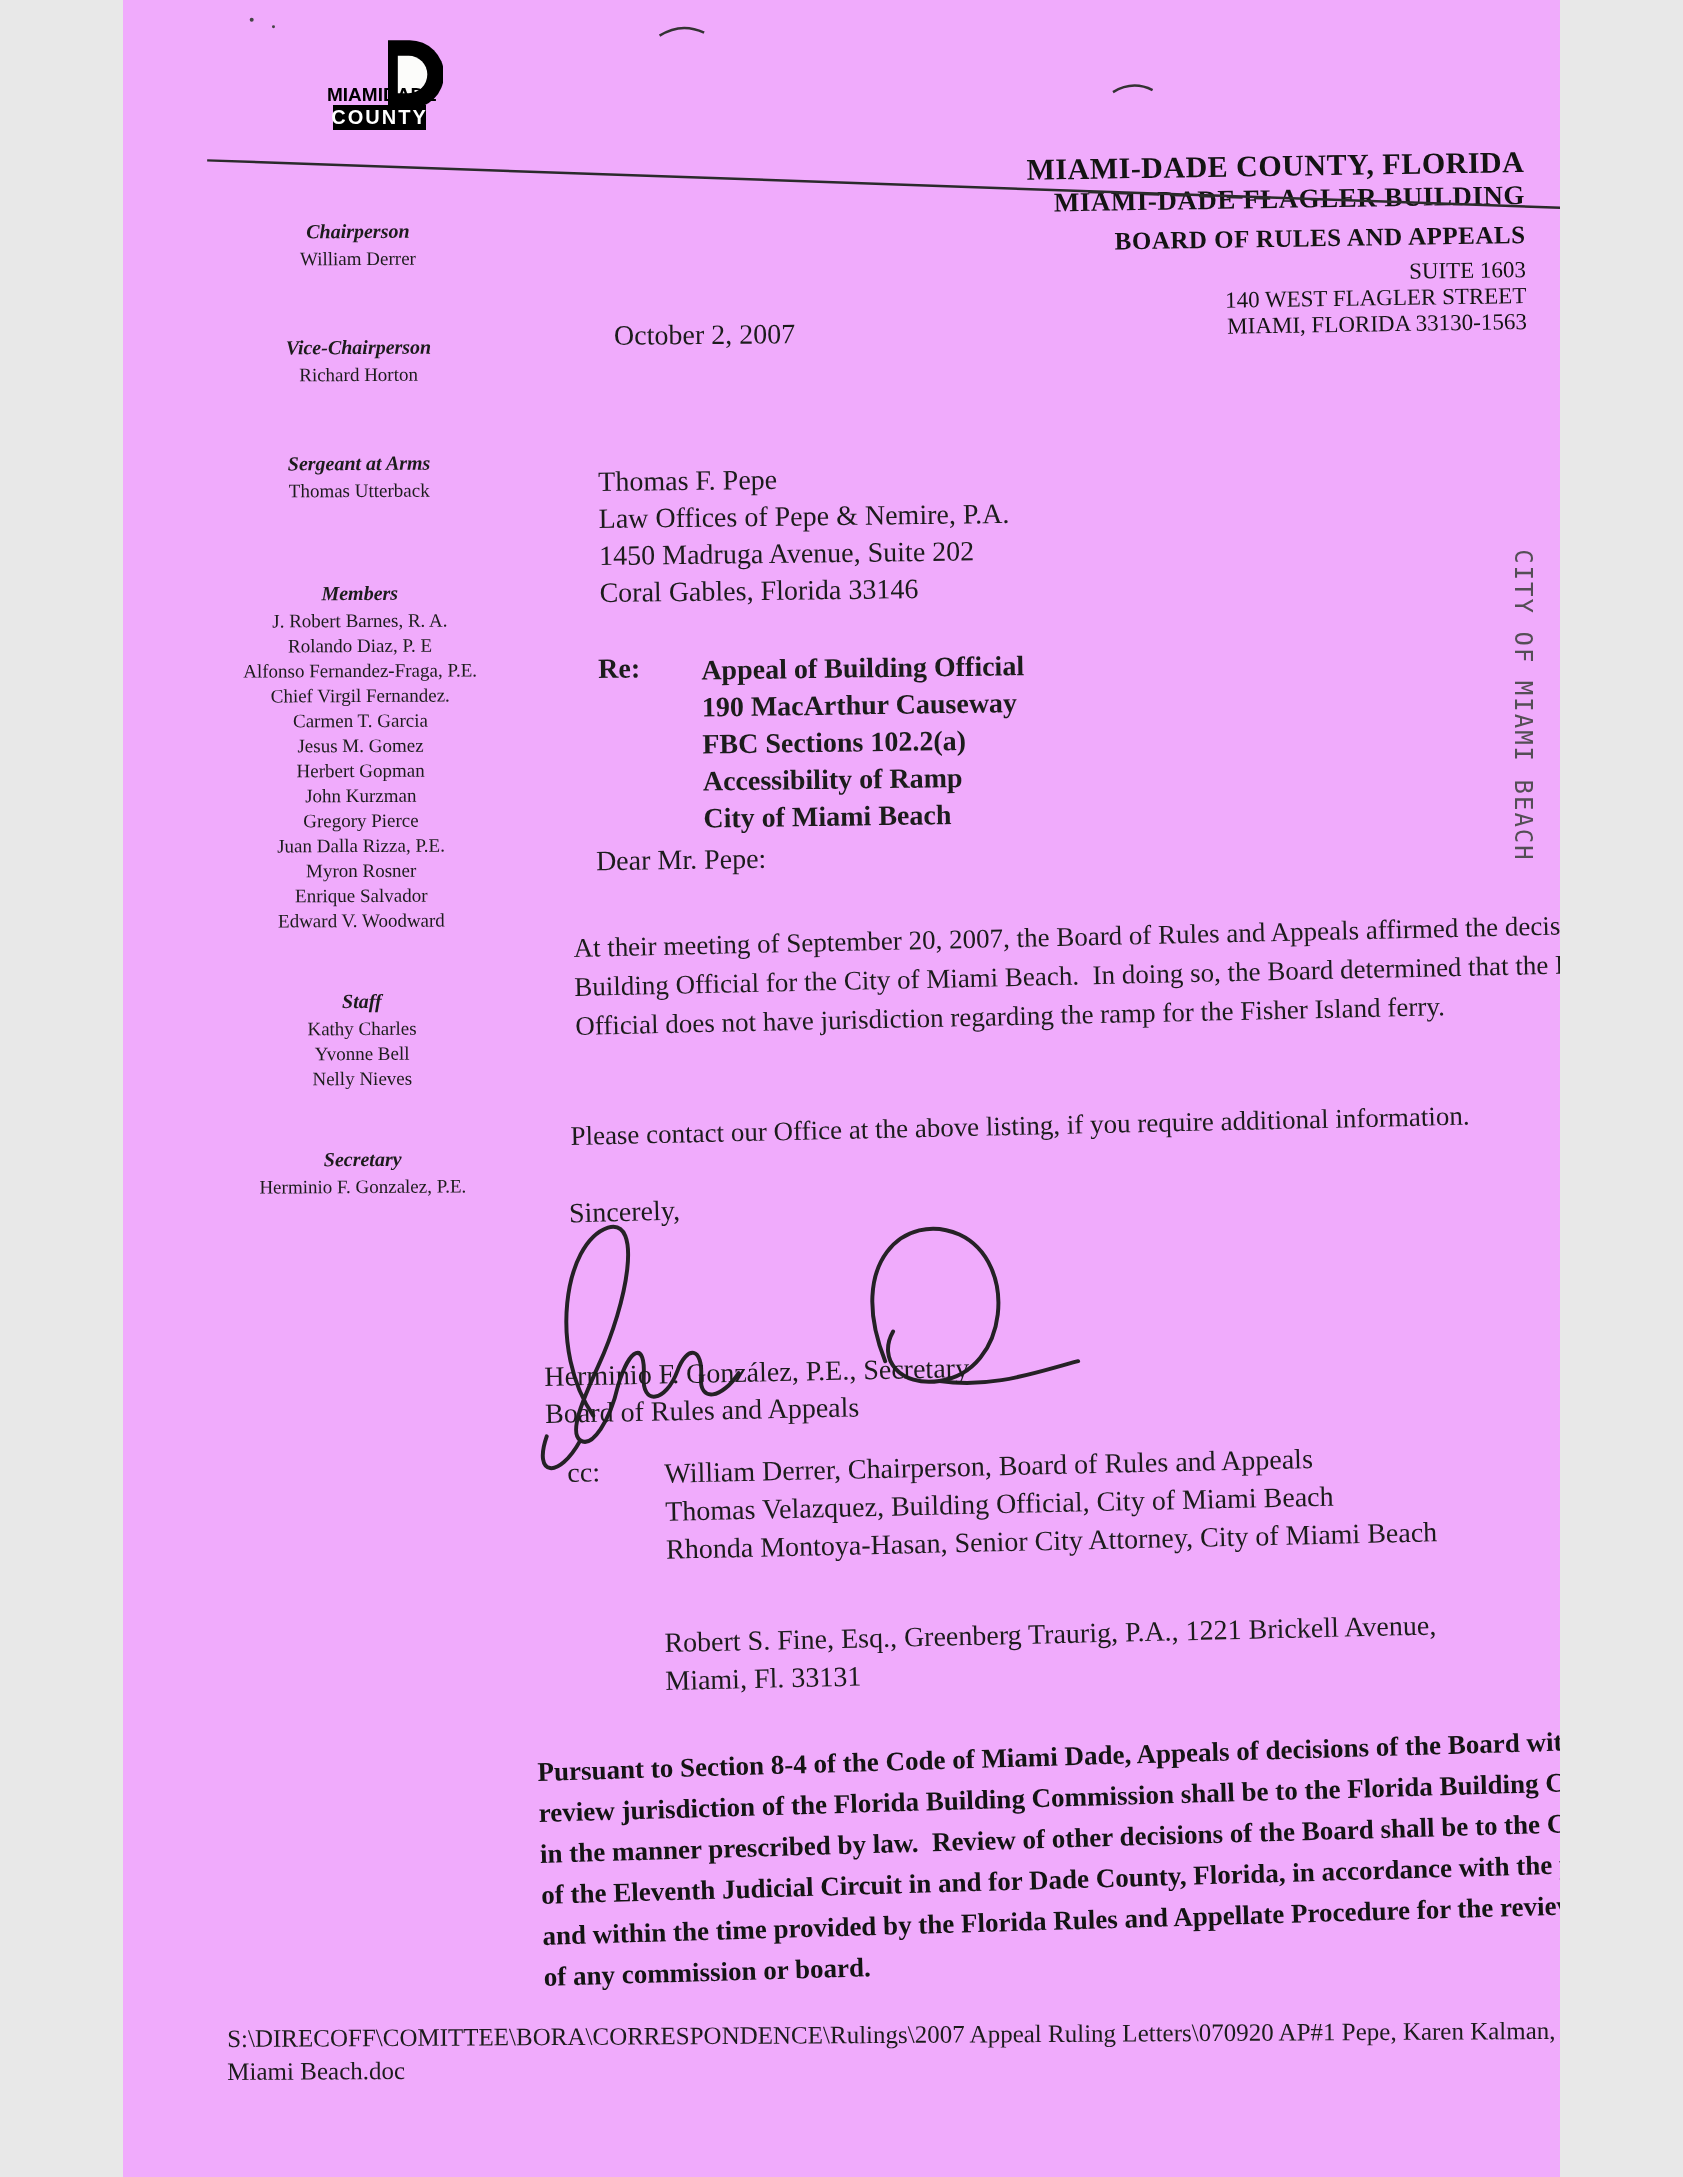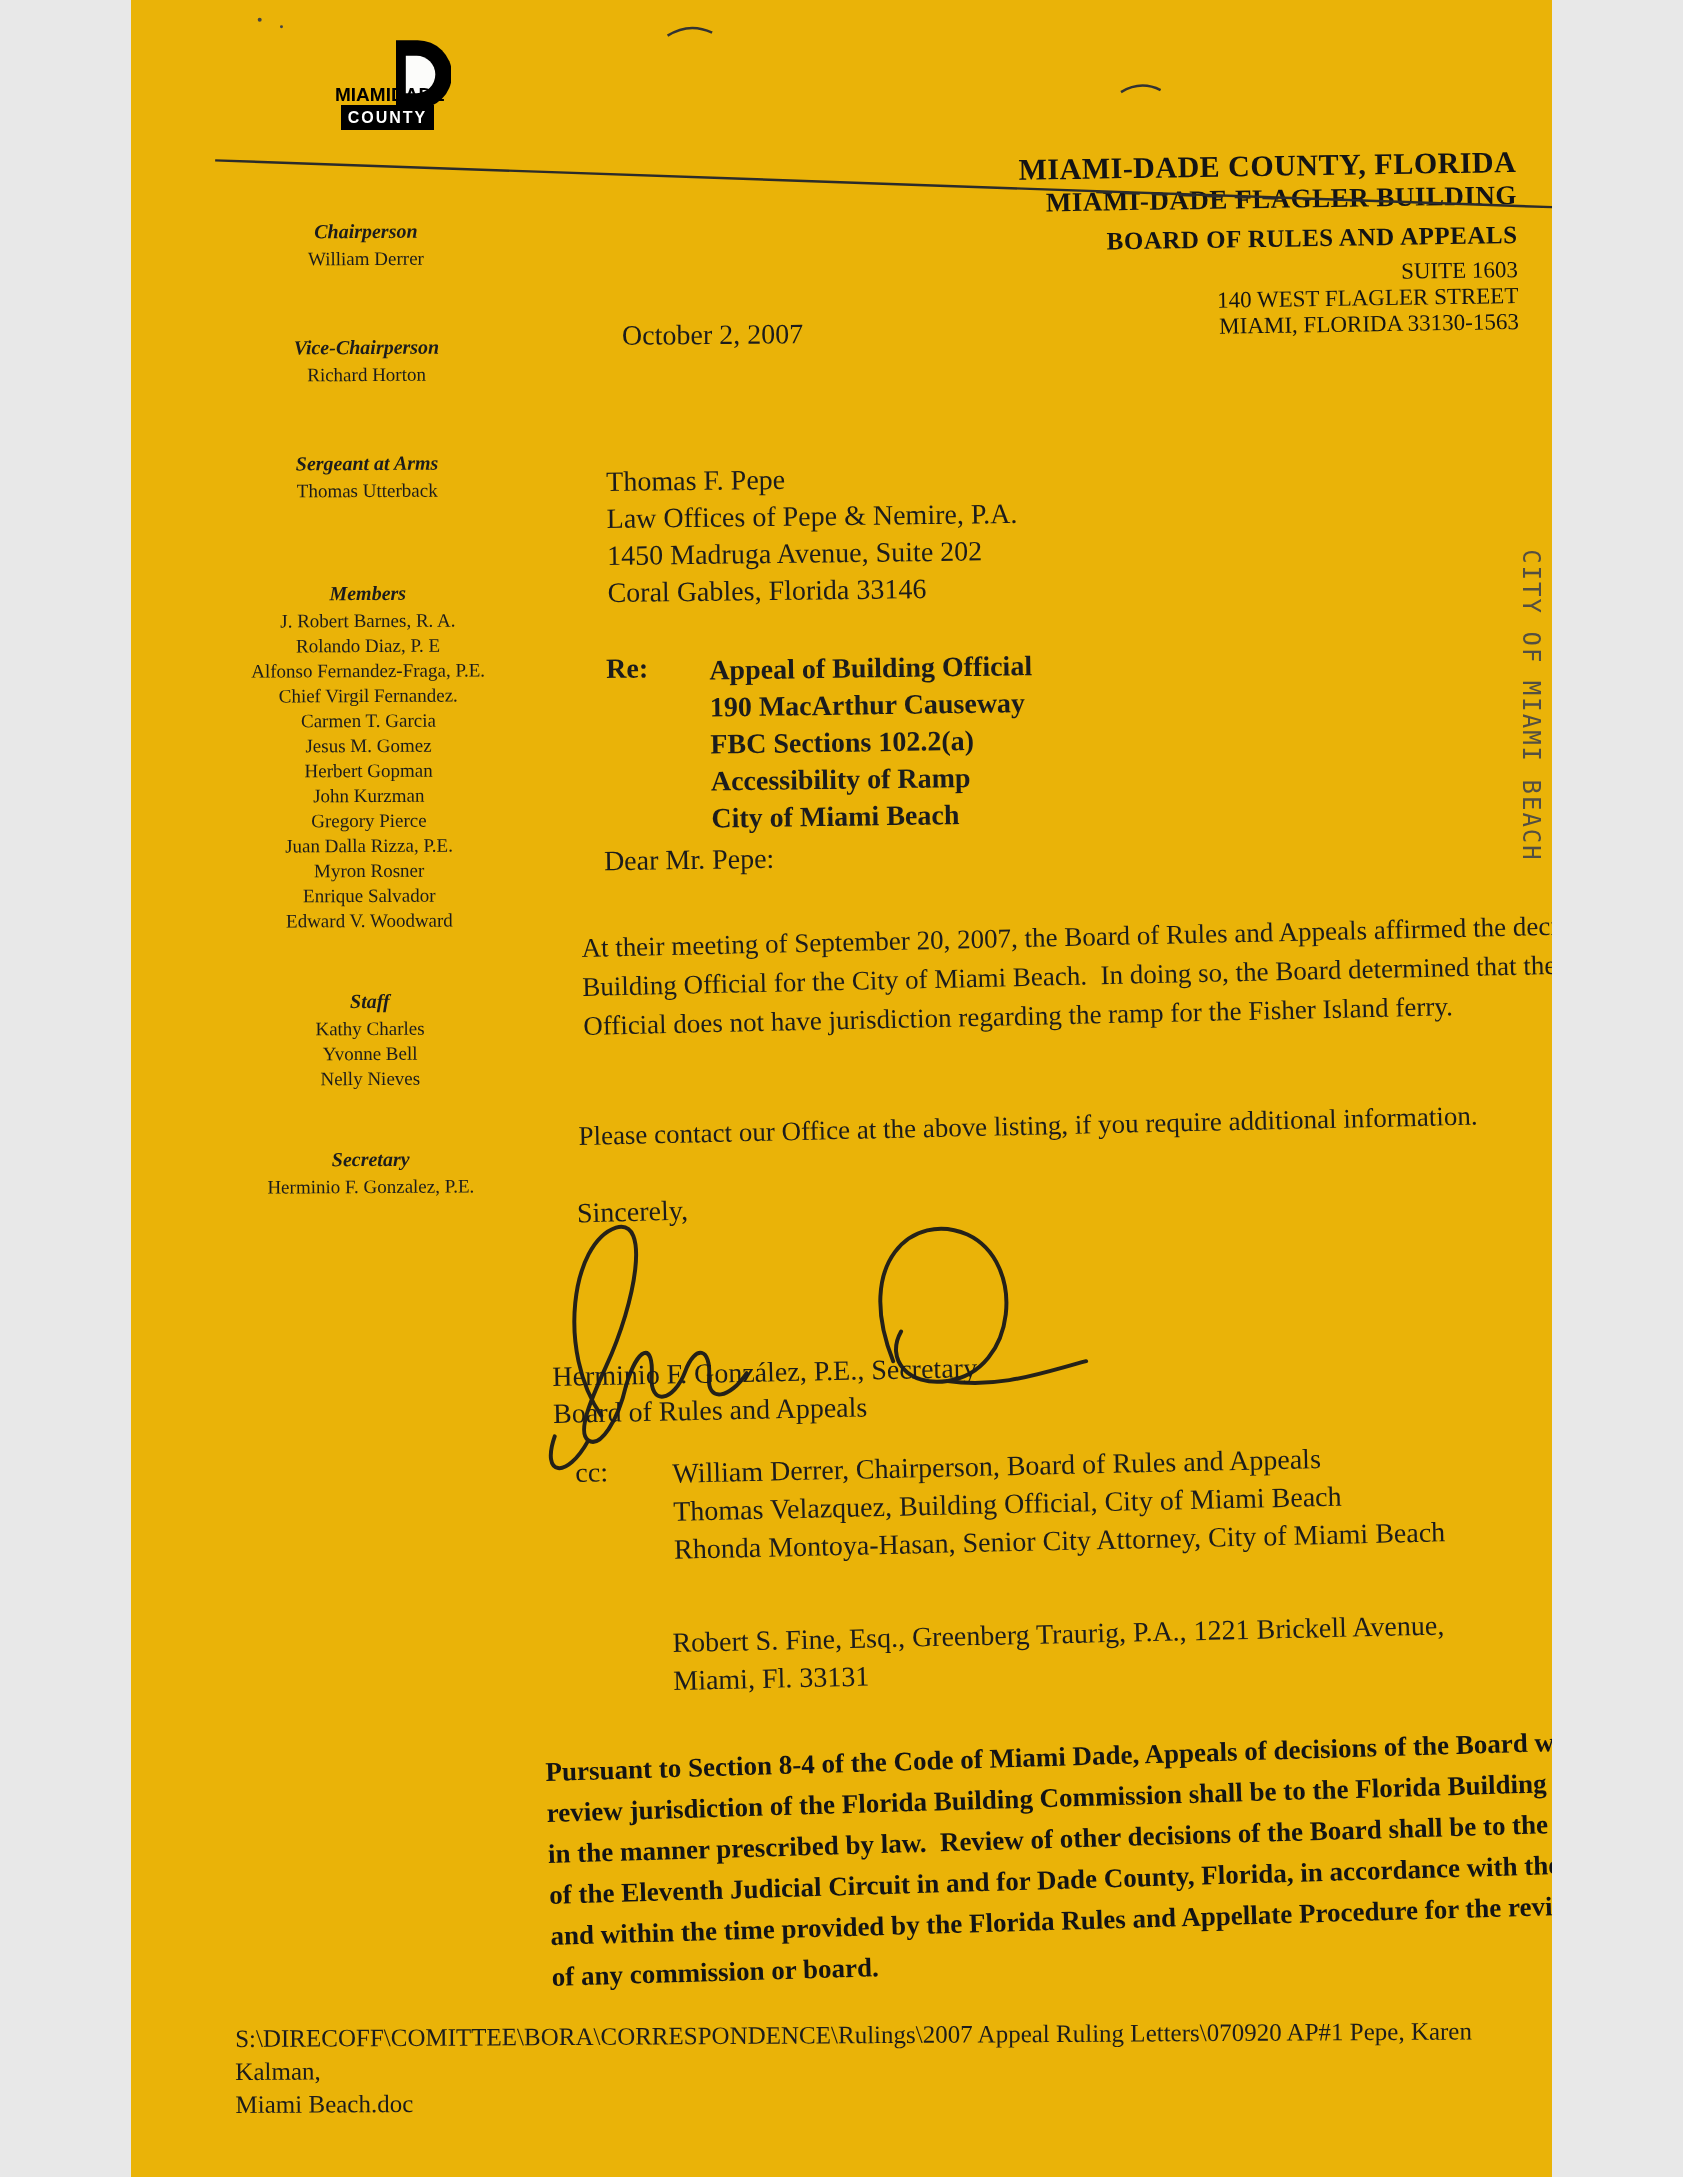--- a/index.html
+++ b/index.html
@@ -1,37 +1,38 @@
 <!DOCTYPE html>
 <html><head>
 <meta charset="utf-8">
 <style>
   html,body{margin:0;padding:0;background:#e8e8e8;}
   .page{
     position:relative;
     width:1421px;height:2177px;
-    background:#eab308;
+    background:#f0abfc;
     font-family:"Liberation Serif","DejaVu Serif",serif;
     color:#1c1c1c;
     overflow:hidden;
     margin:0 auto;
+    padding-left:16px;
   }
   
   .logo{position:absolute;left:204px;top:40px;width:218px;height:129px;}
   .logo-name{
     position:absolute;left:0;top:44px;
     font-family:"Liberation Sans","DejaVu Sans",sans-serif;
     font-weight:700;font-size:19px;letter-spacing:0px;color:#000;
   }
   .logo-dmark{position:absolute;left:61px;top:0;}
   .logo-county{
     position:absolute;left:6px;top:65px;width:93px;height:25px;
     background:#000;color:#fff;
     font-family:"Liberation Sans","DejaVu Sans",sans-serif;
-    font-weight:700;font-size:16px;letter-spacing:2px;
+    font-weight:700;font-size:20px;letter-spacing:2px;
     display:flex;align-items:center;justify-content:center;
   }
   
   .letterhead{
     position:absolute;right:36px;top:145px;width:752px;
     text-align:right;transform:rotate(-0.9deg);transform-origin:right top;
     color:#141414;
   }
   .lh1{font-size:30px;font-weight:700;letter-spacing:0.5px;}
   .lh2{font-size:27px;font-weight:700;margin-top:1px;letter-spacing:0.5px;}

